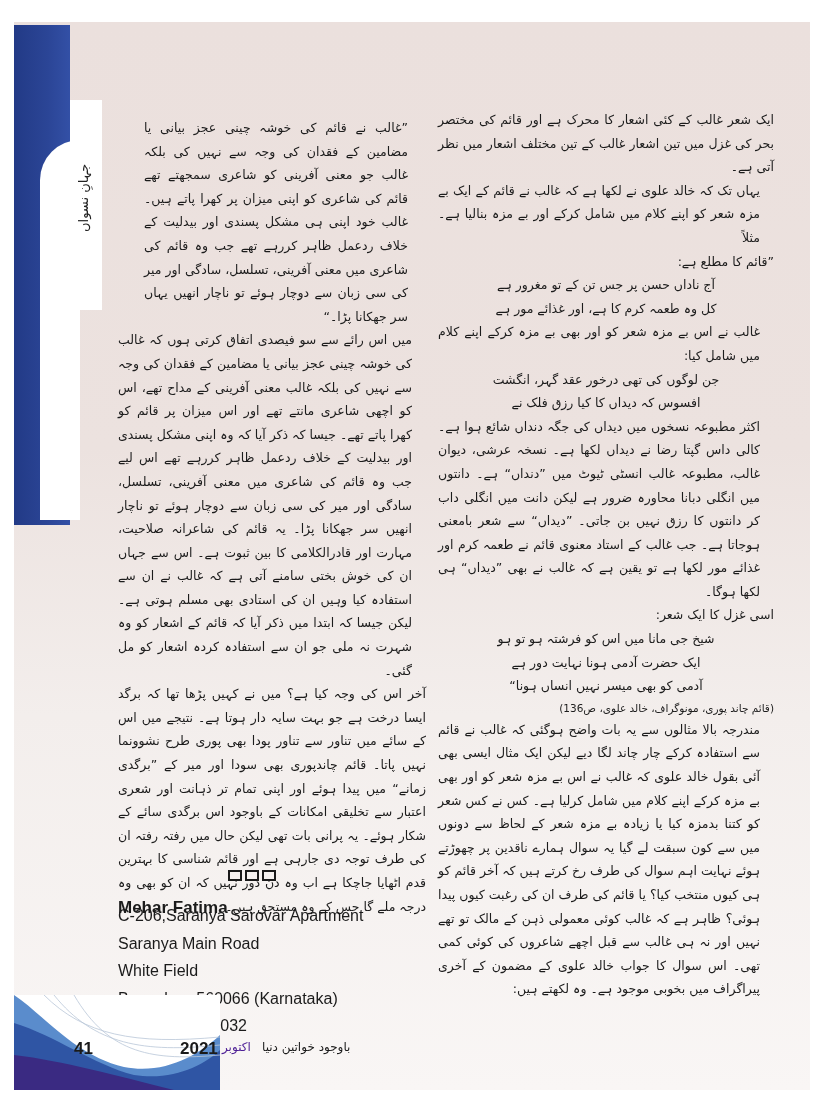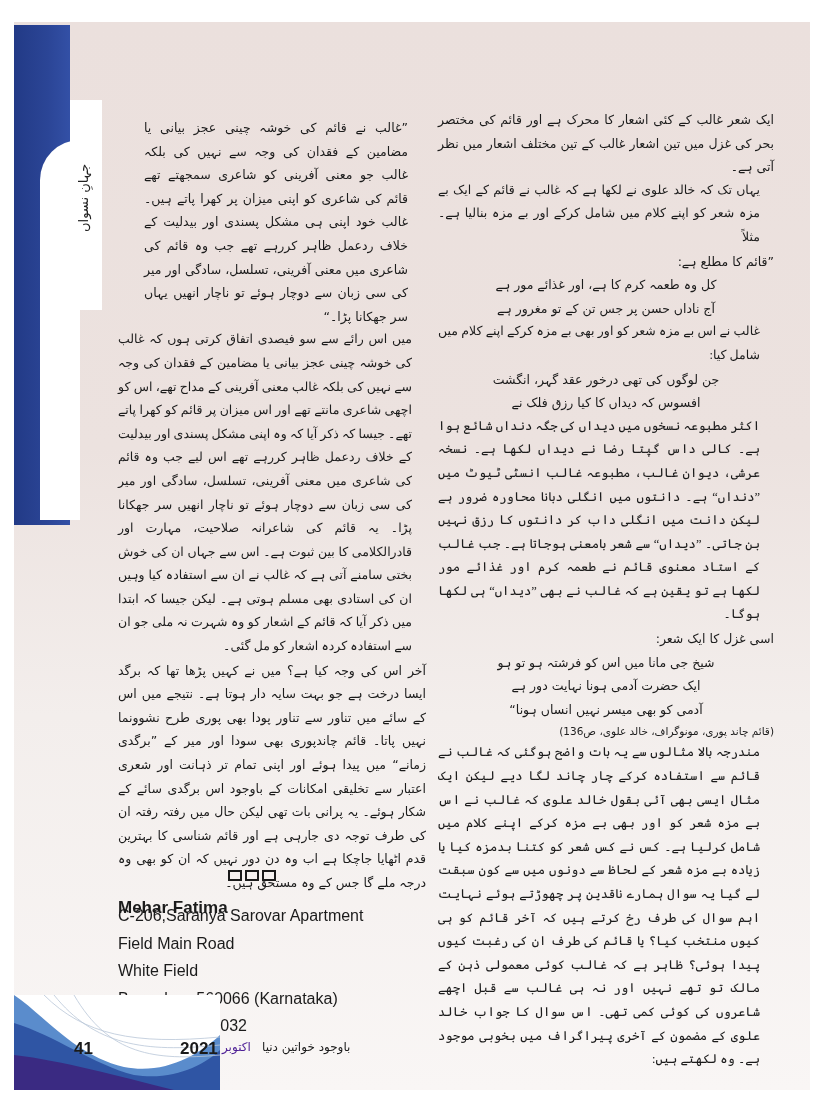--- a/index.html
+++ b/index.html
@@ -12,21 +12,21 @@
         background:#ffffff;}
   .side-tab{position:absolute;left:70px;top:100px;width:32px;height:210px;background:#ffffff;}
   .side-label{position:absolute;left:76px;top:128px;width:22px;height:140px;
         writing-mode:vertical-rl;transform:rotate(180deg);
         font-family:"DejaVu Sans",sans-serif;font-size:13px;color:#222;text-align:center;direction:rtl;}
   .col{position:absolute;direction:rtl;text-align:justify;color:#1c1c1c;
         font-family:"DejaVu Sans",sans-serif;font-size:12.5px;line-height:23.6px;}
   .col-right{left:438px;top:108px;width:336px;}
   .col-left{left:118px;top:116px;width:308px;}
   .col p{margin:0;}
-  .indent{text-indent:0;padding-right:14px;font-family:Liberation Serif, serif;}
+  .indent{text-indent:0;padding-right:14px;}
   .center{}
   .verse{text-align:center;font-size:12.5px;}
   .small{font-size:10.5px;line-height:20px;}
   .quote{padding-left:26px;padding-right:18px;}
   .endmark{position:absolute;left:228px;top:870px;display:flex;gap:3px;}
   .endmark span{display:block;width:14px;height:11px;border:2px solid #1a1a1a;box-sizing:border-box;}
   .addr{position:absolute;left:118px;font-family:"Liberation Sans",sans-serif;color:#1b1b1b;font-size:16px;}
   .addr-name{top:878px;font-weight:bold;font-size:17px;margin-top:20px;}
   .addr1{top:907px;}
   .addr2{top:935px;}
@@ -47,22 +47,22 @@
 
 <div class="side-strip"></div>
 <div class="side-curve"></div>
 <div class="side-tab"></div>
 <div class="side-label">جہانِ نسواں</div>
 
 <div class="col col-right">
   <p>ایک شعر غالب کے کئی اشعار کا محرک ہے اور قائم کی مختصر بحر کی غزل میں تین اشعار غالب کے تین مختلف اشعار میں نظر آتی ہے۔</p>
   <p class="indent">یہاں تک کہ خالد علوی نے لکھا ہے کہ غالب نے قائم کے ایک بے مزہ شعر کو اپنے کلام میں شامل کرکے اور بے مزہ بنالیا ہے۔ مثلاً</p>
   <p class="center">”قائم کا مطلع ہے:</p>
+  <p class="verse">آج ناداں حسن پر جس تن کے تو مغرور ہے</p>
   <p class="verse">کل وہ طعمہ کرم کا ہے، اور غذائے مور ہے</p>
-  <p class="verse">آج ناداں حسن پر جس تن کے تو مغرور ہے</p>
   <p class="indent">غالب نے اس بے مزہ شعر کو اور بھی بے مزہ کرکے اپنے کلام میں شامل کیا:</p>
   <p class="verse">جن لوگوں کی تھی درخور عقد گہر، انگشت</p>
   <p class="verse">افسوس کہ دیداں کا کیا رزق فلک نے</p>
   <p class="indent">اکثر مطبوعہ نسخوں میں دیداں کی جگہ دنداں شائع ہوا ہے۔ کالی داس گپتا رضا نے دیداں لکھا ہے۔ نسخہ عرشی، دیوان غالب، مطبوعہ غالب انسٹی ٹیوٹ میں ”دنداں“ ہے۔ دانتوں میں انگلی دبانا محاورہ ضرور ہے لیکن دانت میں انگلی داب کر دانتوں کا رزق نہیں بن جاتی۔ ”دیداں“ سے شعر بامعنی ہوجاتا ہے۔ جب غالب کے استاد معنوی قائم نے طعمہ کرم اور غذائے مور لکھا ہے تو یقین ہے کہ غالب نے بھی ”دیداں“ ہی لکھا ہوگا۔</p>
   <p>اسی غزل کا ایک شعر:</p>
   <p class="verse">شیخ جی مانا میں اس کو فرشتہ ہو تو ہو</p>
   <p class="verse">ایک حضرت آدمی ہونا نہایت دور ہے</p>
   <p class="verse">آدمی کو بھی میسر نہیں انساں ہونا“</p>
   <p class="small">(قائم چاند پوری، مونوگراف، خالد علوی، ص136)</p>
   <p class="indent">مندرجہ بالا مثالوں سے یہ بات واضح ہوگئی کہ غالب نے قائم سے استفادہ کرکے چار چاند لگا دیے لیکن ایک مثال ایسی بھی آئی بقول خالد علوی کہ غالب نے اس بے مزہ شعر کو اور بھی بے مزہ کرکے اپنے کلام میں شامل کرلیا ہے۔ کس نے کس شعر کو کتنا بدمزہ کیا یا زیادہ بے مزہ شعر کے لحاظ سے دونوں میں سے کون سبقت لے گیا یہ سوال ہمارے ناقدین پر چھوڑتے ہوئے نہایت اہم سوال کی طرف رخ کرتے ہیں کہ آخر قائم کو ہی کیوں منتخب کیا؟ یا قائم کی طرف ان کی رغبت کیوں پیدا ہوئی؟ ظاہر ہے کہ غالب کوئی معمولی ذہن کے مالک تو تھے نہیں اور نہ ہی غالب سے قبل اچھے شاعروں کی کوئی کمی تھی۔ اس سوال کا جواب خالد علوی کے مضمون کے آخری پیراگراف میں بخوبی موجود ہے۔ وہ لکھتے ہیں:</p>
@@ -75,21 +75,21 @@
 </div>
 
 <div class="endmark">
   <span></span>
   <span></span>
   <span></span>
 </div>
 
 <div class="addr addr-name">Mehar Fatima</div>
 <div class="addr addr1">C-206,Saranya Sarovar Apartment</div>
-<div class="addr addr2">Field Main Road</div>
+<div class="addr addr2">Saranya Main Road</div>
 <div class="addr addr3">White Field</div>
 <div class="addr addr4">Bangalore-560066 (Karnataka)</div>
 <div class="addr addr5">Mob: 9555949032</div>
 
 <div class="footer">
   <svg width="206" height="95" viewBox="0 0 206 95">
     <rect x="0" y="0" width="206" height="95" fill="#ffffff"></rect>
     <path d="M0 0 C30 20, 60 60, 110 72 C150 80, 185 60, 206 40 L206 95 L0 95 Z" fill="#5a8ccc"></path>
     <path d="M0 28 C40 40, 80 70, 120 80 C160 86, 190 70, 206 55 L206 95 L0 95 Z" fill="#2f55a4"></path>
     <path d="M0 60 C50 66, 100 80, 160 95 L0 95 Z" fill="#3a2a82"></path>

